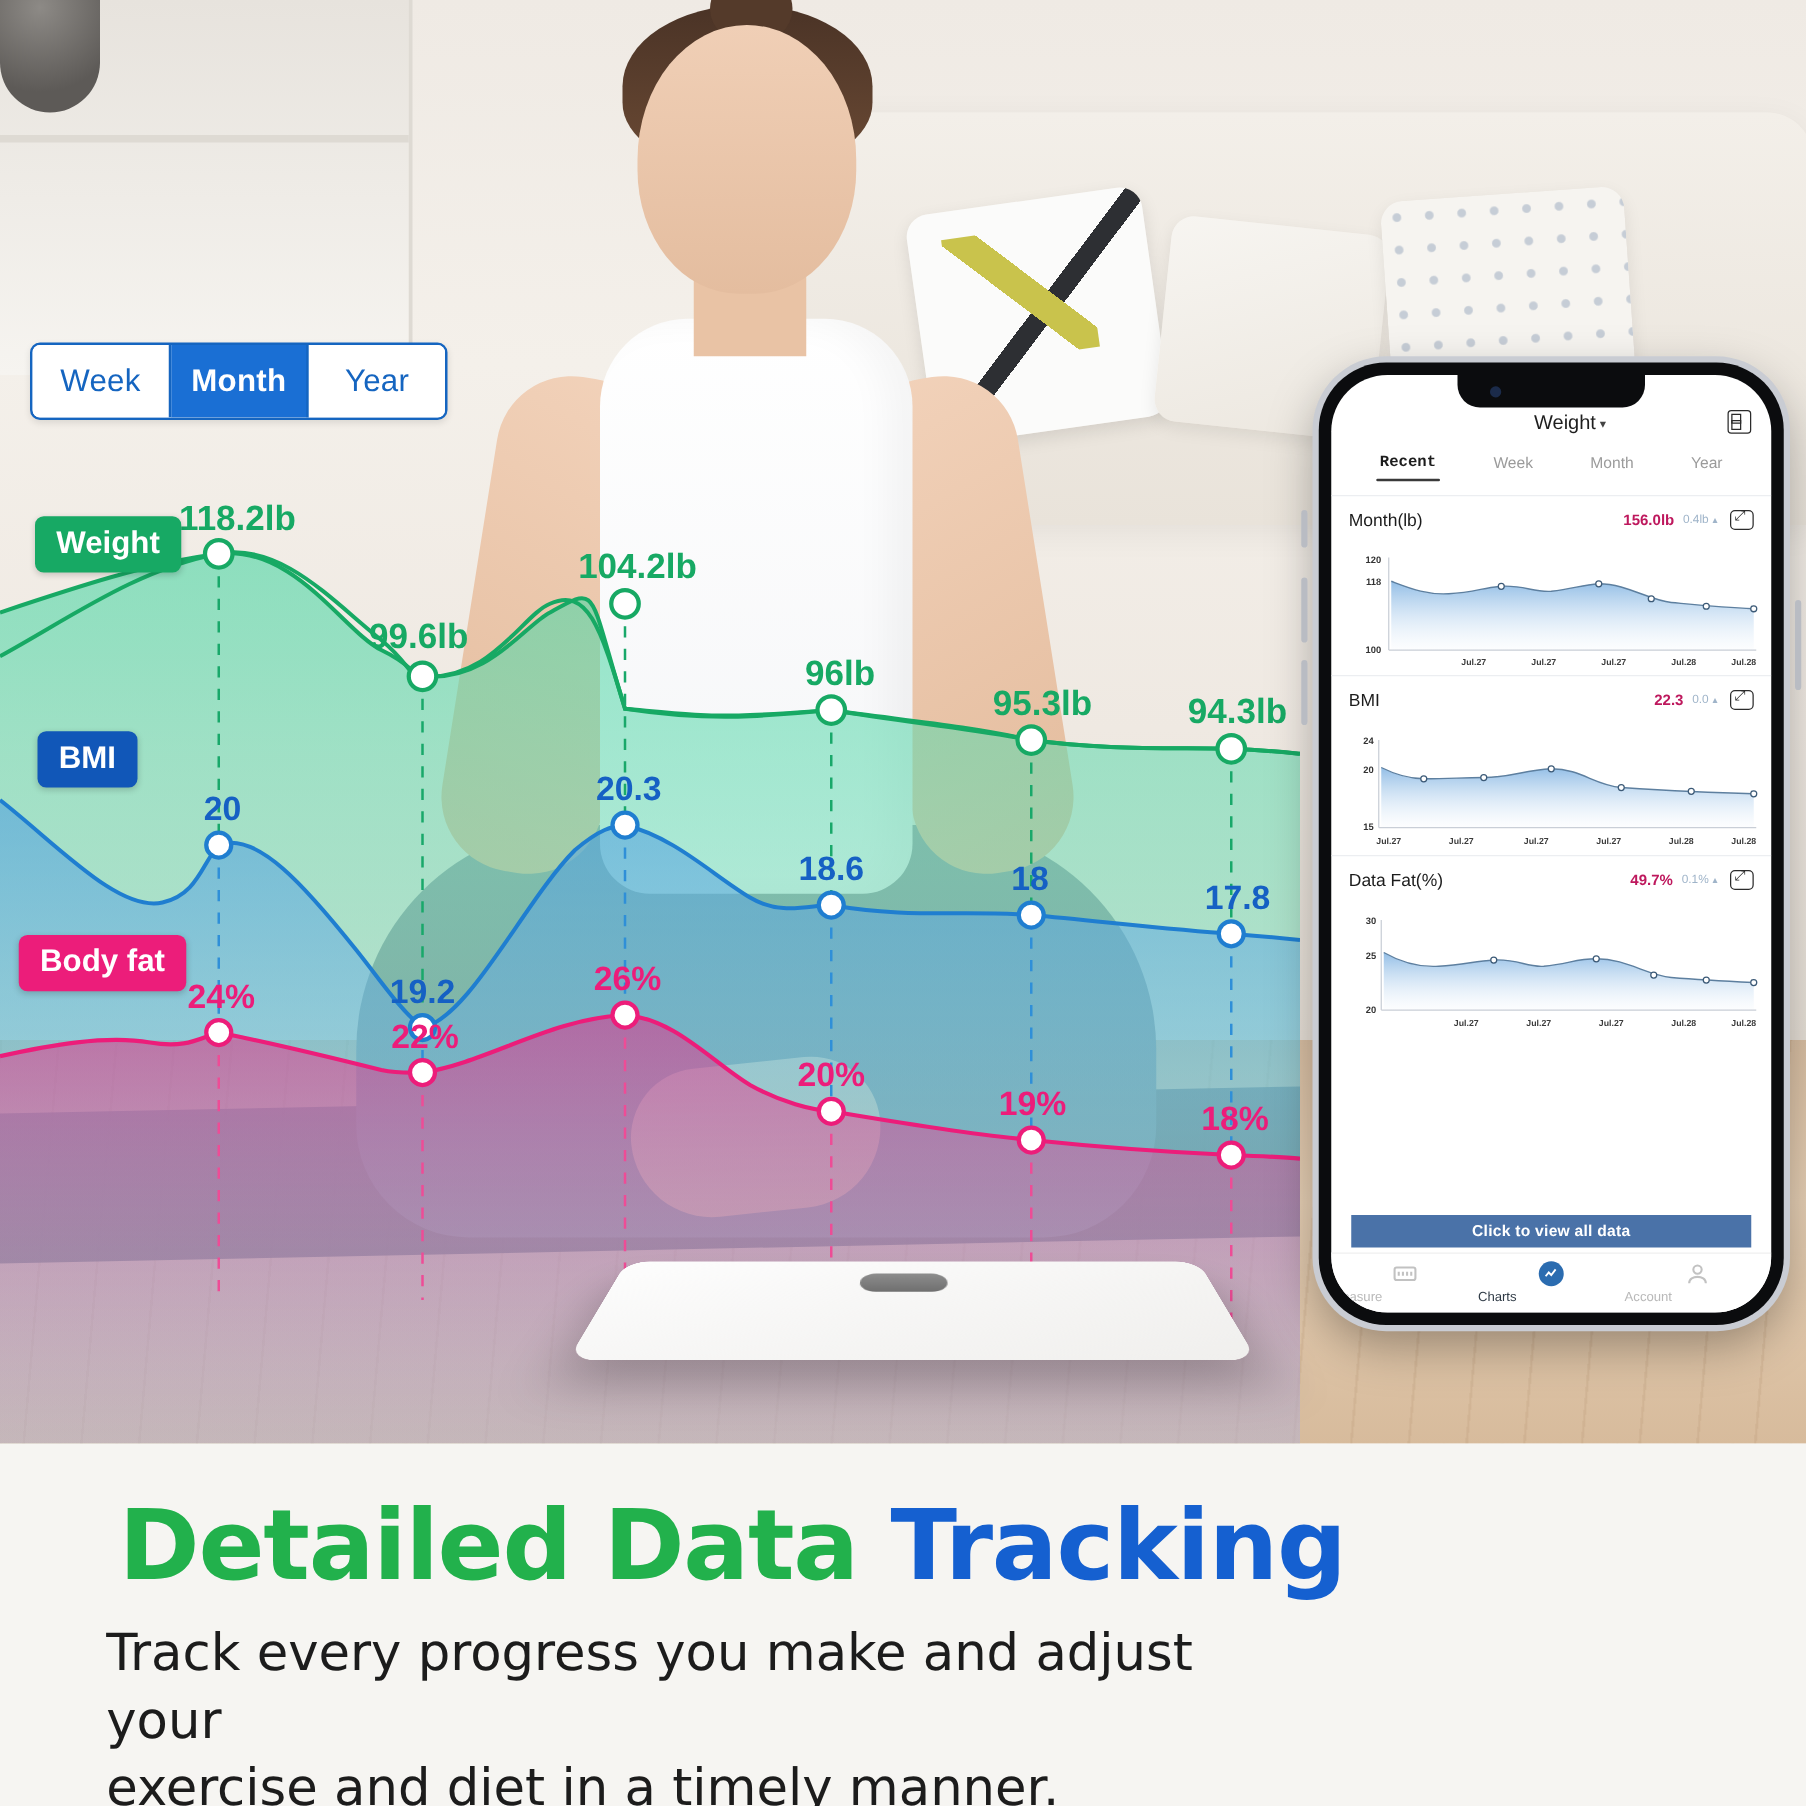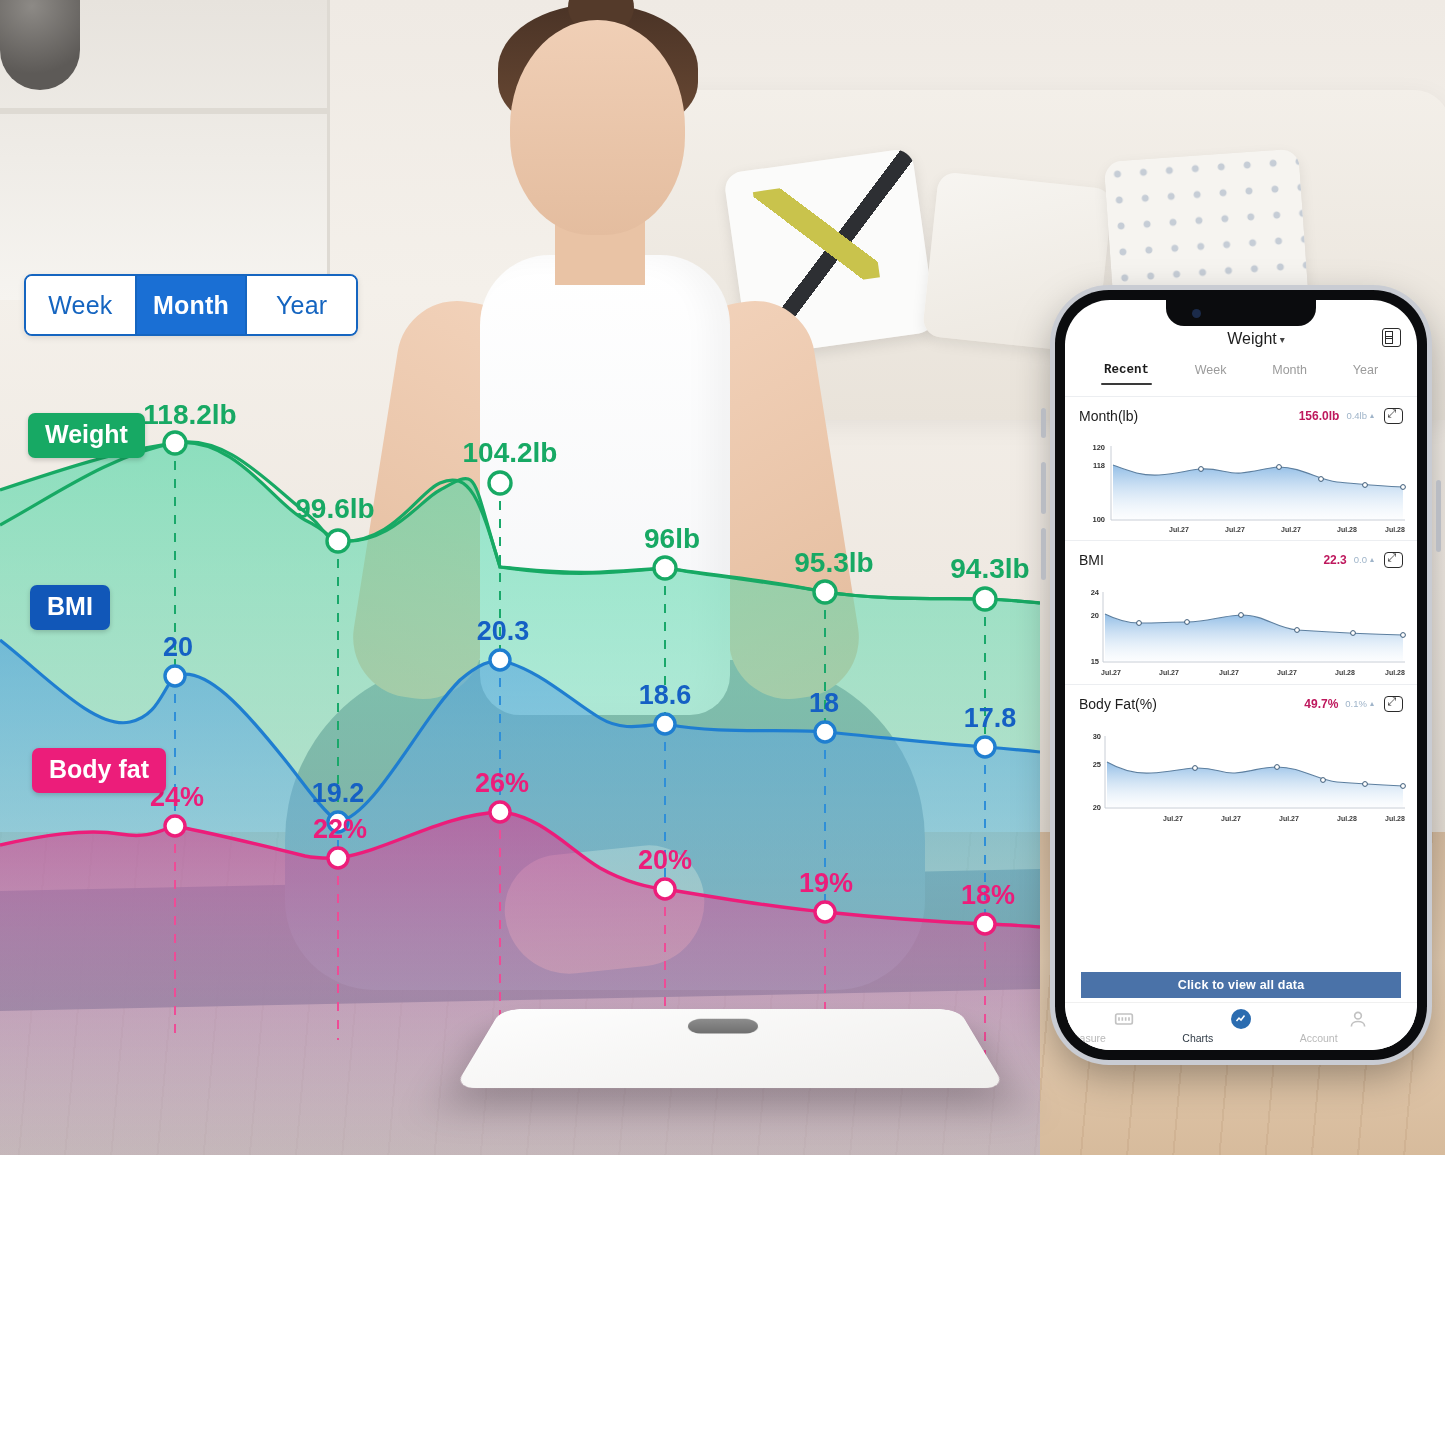--- a/index.html
+++ b/index.html
@@ -107,21 +107,21 @@
   .overlay { position:absolute; left:0; top:0; width:1040px; height:1155px; }
 
   
   .pill {
     position:absolute; border-radius:7px; color:#fff;
     font-size:25px; font-weight:700; padding:7px 17px 9px;
     box-shadow:0 2px 5px rgba(0,0,0,.18); white-space:nowrap;
   }
   .pill-weight { left:28px; top:413px; background:#17a964; }
   .pill-bmi    { left:30px; top:585px; background:#1157b8; }
-  .pill-fat    { left:32px; top:748px; background:#ec1d7a; }
+  .pill-fat    { left:15px; top:748px; background:#ec1d7a; }
 
   
   .bottom {
     position:absolute; left:0; top:1155px; width:1445px; height:290px;
     background:#f6f5f2;
   }
   .headline {
     position:absolute; left:95px; top:37px;
     font-size:78px; font-weight:700; letter-spacing:-1px; white-space:nowrap;
     font-family:"DejaVu Sans", sans-serif;
@@ -509,21 +509,21 @@
               <text x="218" y="93">Jul.27</text>
               <text x="276" y="93">Jul.28</text>
               <text x="326" y="93">Jul.28</text>
             </g>
           </svg>
         </div>
       </div>
 
       <div class="card" style="top:384px;">
         <div class="card-head">
-          <div class="card-title">Body Fat(%)</div>
+          <div class="card-title">Data Fat(%)</div>
           <div class="card-val">49.7%</div>
           <div class="card-delta">0.1%</div>
           <div class="card-arrow">▴</div>
           <div class="expand"></div>
         </div>
         <div class="card-chart">
           <svg viewBox="0 0 340 100" width="100%" height="100">
             <defs>
               <linearGradient id="mg3" x1="0" y1="0" x2="0" y2="1">
                 <stop offset="0%" stop-color="#6ea8de" stop-opacity=".75"></stop>
@@ -586,14 +586,23 @@
               <circle cx="12" cy="8" r="4"></circle>
                 <path d="M4 21c0-4 4-6 8-6s8 2 8 6"></path>
             </svg>
           </span>
           <span>Account</span>
         </div>
       </div>
     </div>
   </div>
 
+  <div class="bottom">
+    <div class="headline">
+      <span class="hl-green">Detailed Data </span><span class="hl-blue">Tracking</span>
+    </div>
+    <div class="subcopy">
+      <div>Track every progress you make and adjust your</div>
+      <div>exercise and diet in a timely manner.</div>
+    </div>
+  </div>
 
 </div>
 
 </body></html>

